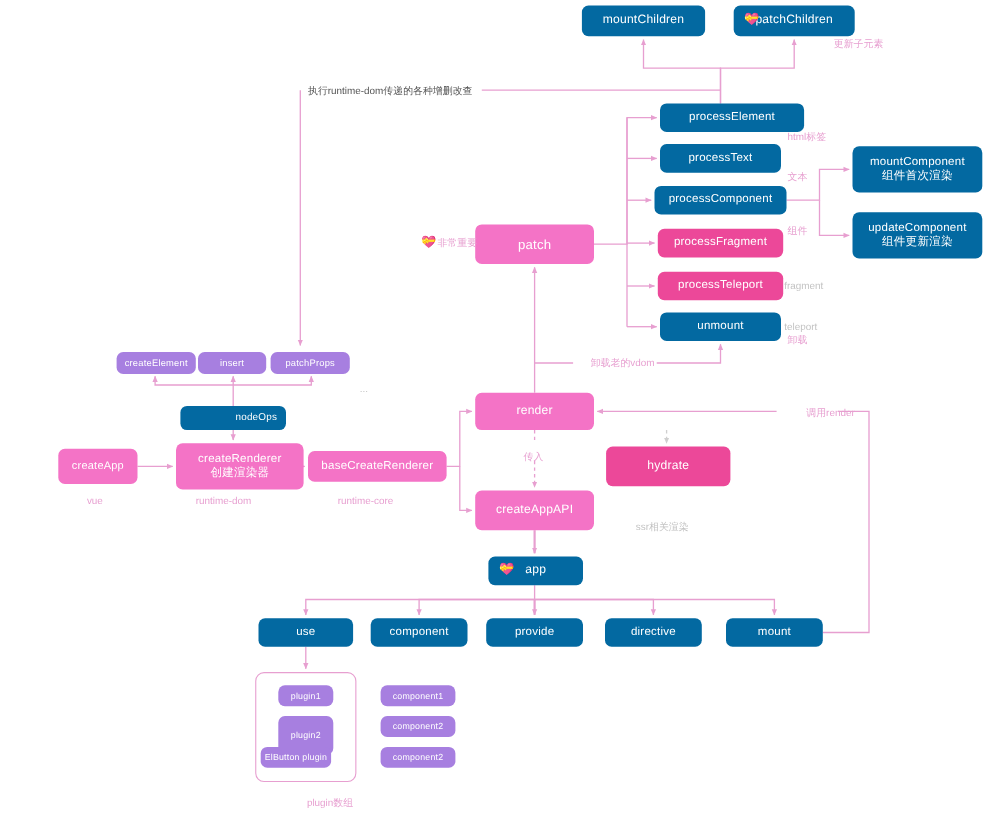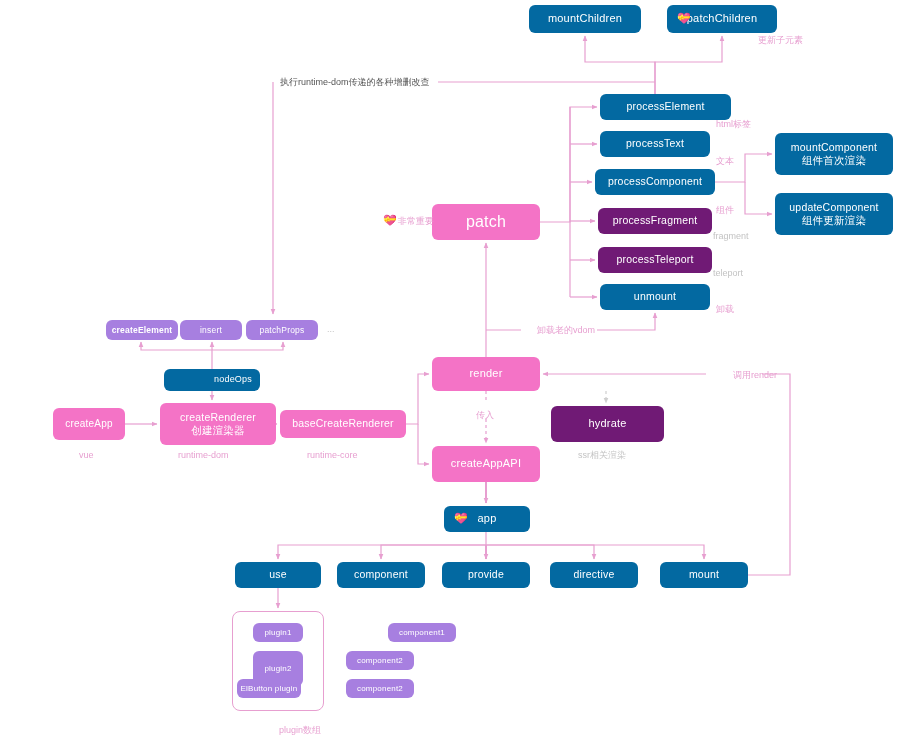--- a/index.html
+++ b/index.html
@@ -37,29 +37,29 @@
     text-align: center;
     line-height: 1.25;
     letter-spacing: 0.2px;
     user-select: none;
   }
   .node .l1 { display: block; }
   .node .l2 { display: block; }
   .green  { background: #0369a1; }
   .pink   { background: #f473c6; }
   .purple { background: #a77fe0; }
-  .grey   { background: #701a75; }
+  .grey   { background: #ec4899; }
   .lbl {
     position: absolute;
     color: #e79fd0;
     font-size: 9px;
     white-space: nowrap;
     user-select: none;
   }
-  .lbl.grey-lbl { color: #c3c3c3; }
+  .lbl.grey-lbl { color: #c3c3c3; margin-top: 24px; }
   .lbl.dark { color: #555555; }
   .group-box {
     position: absolute;
     box-sizing: border-box;
     border: 1px solid #e79fd0;
     border-radius: 8px;
     background: transparent;
   }
   .emoji { font-size: 11px; margin-right: 1px; }
 </style>
@@ -168,24 +168,24 @@
         <span class="l1">unmount</span>
       </div>
       <div class="node green" style="left: 775px; top: 133px; width: 118px; height: 42px; font-size: 10.5px;">
         <span class="l1">mountComponent</span>
         <span class="l2">组件首次渲染</span>
       </div>
       <div class="node green" style="left: 775px; top: 193px; width: 118px; height: 42px; font-size: 10.5px;">
         <span class="l1">updateComponent</span>
         <span class="l2">组件更新渲染</span>
       </div>
-      <div class="node pink" style="left: 432px; top: 204px; width: 108px; height: 36px; font-size: 16px;">
+      <div class="node pink" style="left: 432px; top: 204px; width: 108px; height: 36px; font-size: 12px;">
         <span class="l1">patch</span>
       </div>
-      <div class="node purple" style="left: 106px; top: 320px; width: 72px; height: 20px; font-size: 8.5px; font-weight: bold;">
+      <div class="node purple" style="left: 106px; top: 320px; width: 72px; height: 20px; font-size: 8.5px;">
         <span class="l1">createElement</span>
       </div>
       <div class="node purple" style="left: 180px; top: 320px; width: 62px; height: 20px; font-size: 8.5px;">
         <span class="l1">insert</span>
       </div>
       <div class="node purple" style="left: 246px; top: 320px; width: 72px; height: 20px; font-size: 8.5px;">
         <span class="l1">patchProps</span>
       </div>
       <div class="node green" style="left: 164px; top: 369px; width: 96px; height: 22px; font-size: 9px; padding-left: 42px;">
         <span class="l1">nodeOps</span>
@@ -230,21 +230,21 @@
       </div>
       <div class="node purple" style="left: 253px; top: 623px; width: 50px; height: 19px; font-size: 8px;">
         <span class="l1">plugin1</span>
       </div>
       <div class="node purple" style="left: 253px; top: 651px; width: 50px; height: 35px; font-size: 8px;">
         <span class="l1">plugin2</span>
       </div>
       <div class="node purple" style="left: 237px; top: 679px; width: 64px; height: 19px; font-size: 8px;">
         <span class="l1">ElButton plugin</span>
       </div>
-      <div class="node purple" style="left: 346px; top: 623px; width: 68px; height: 19px; font-size: 8px; margin-left: 42px;">
+      <div class="node purple" style="left: 346px; top: 623px; width: 68px; height: 19px; font-size: 8px;">
         <span class="l1">component1</span>
       </div>
       <div class="node purple" style="left: 346px; top: 651px; width: 68px; height: 19px; font-size: 8px;">
         <span class="l1">component2</span>
       </div>
       <div class="node purple" style="left: 346px; top: 679px; width: 68px; height: 19px; font-size: 8px;">
         <span class="l1">component2</span>
       </div>
     </div>
   <div id="labels">

